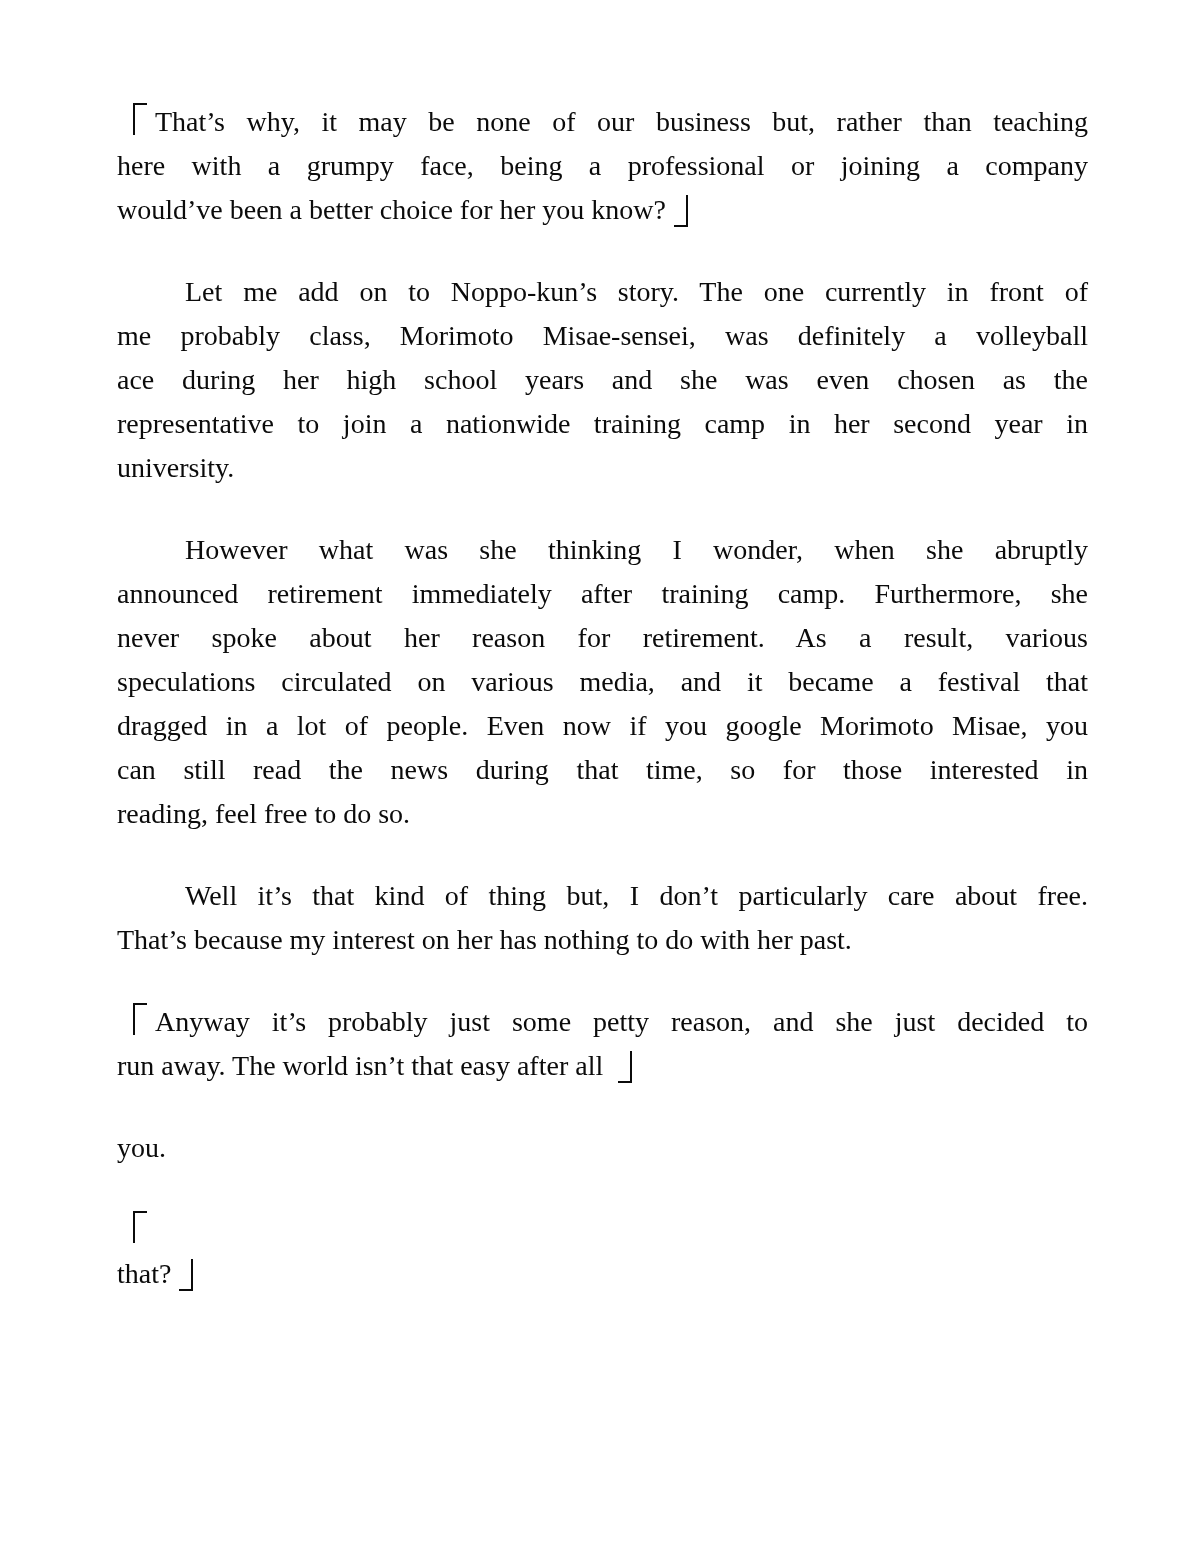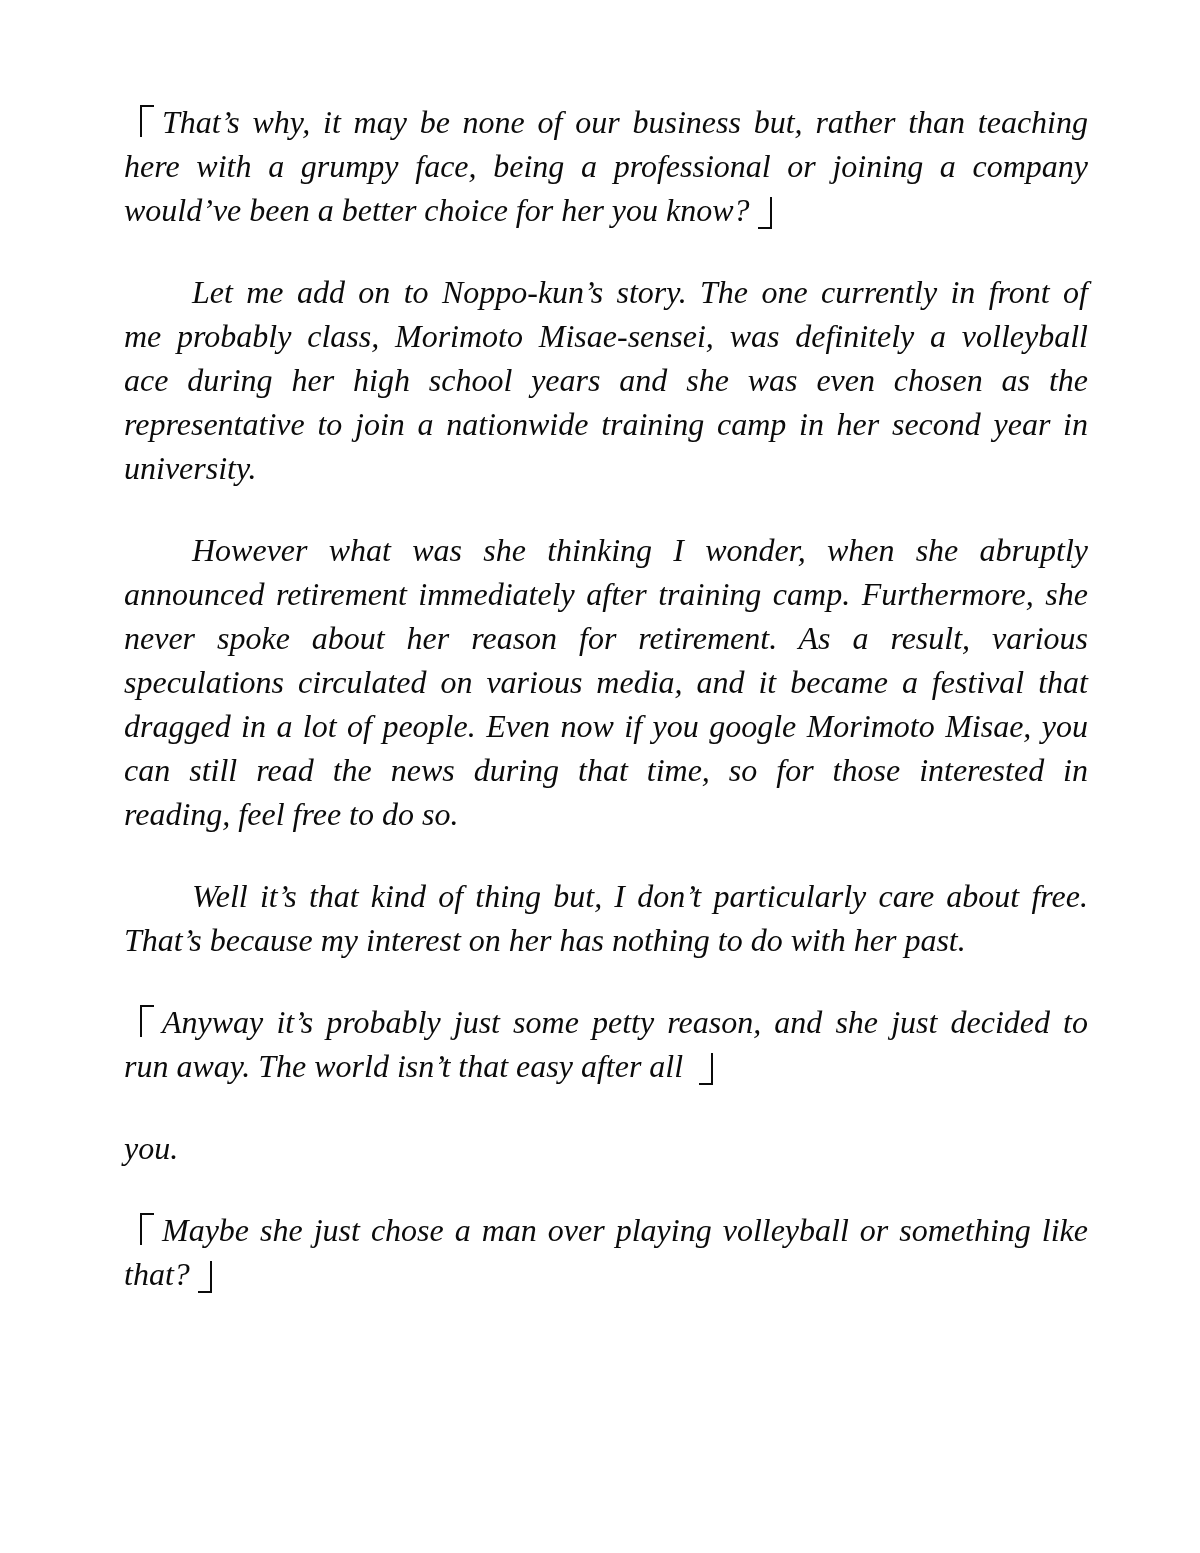--- a/index.html
+++ b/index.html
@@ -17,24 +17,23 @@
   .page {
     position: relative;
     width: 1200px;
     height: 1553px;
     background: #ffffff;
   }
   .text-block {
     padding: 100px 112px 0 112px;
   }
   .para {
-    margin: 0 0 38px 12px;
-    font-size: 32px;
+    margin: 0 0 38px 5px;
+    font-size: 28px;
     line-height: 44px;
-    font-style: italic;
   }
   .line {
     text-align: justify;
     text-align-last: justify;
   }
   .line.last {
     text-align-last: left;
   }
   .narration .line.first {
     padding-left: 68px;
@@ -93,17 +92,17 @@
         <div class="line last"><span>That’s because my interest on her has nothing to do with her past.</span></div>
       </div>
       <div class="para dialogue">
         <div class="line first"><span class="cjk-open"></span><span>Anyway it’s probably just some petty reason, and she just decided to</span></div>
         <div class="line last"><span>run away. The world isn’t that easy after all </span><span class="cjk-close"></span></div>
       </div>
       <div class="para narration">
         <div class="line last"><span>you.</span></div>
       </div>
       <div class="para dialogue">
-        <div class="line first"><span class="cjk-open"></span><span>Maybe she just chose a man over playing volleyball or something like</span></div>
+        <div class="line first"><span class="cjk-open"></span></div>
         <div class="line last"><span>that?</span><span class="cjk-close"></span></div>
       </div>
     </section>
 </main>
 
 </body></html>

